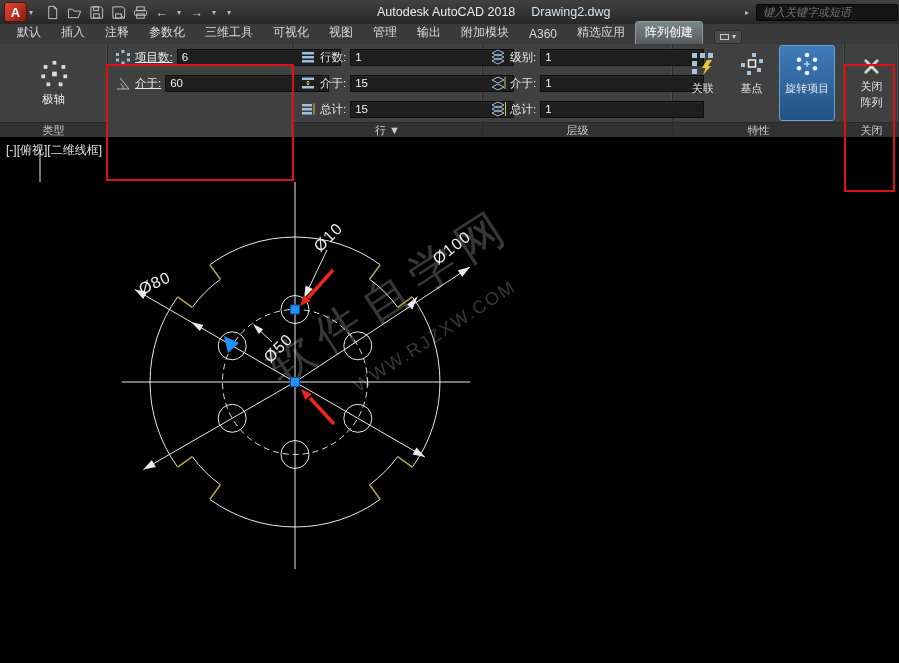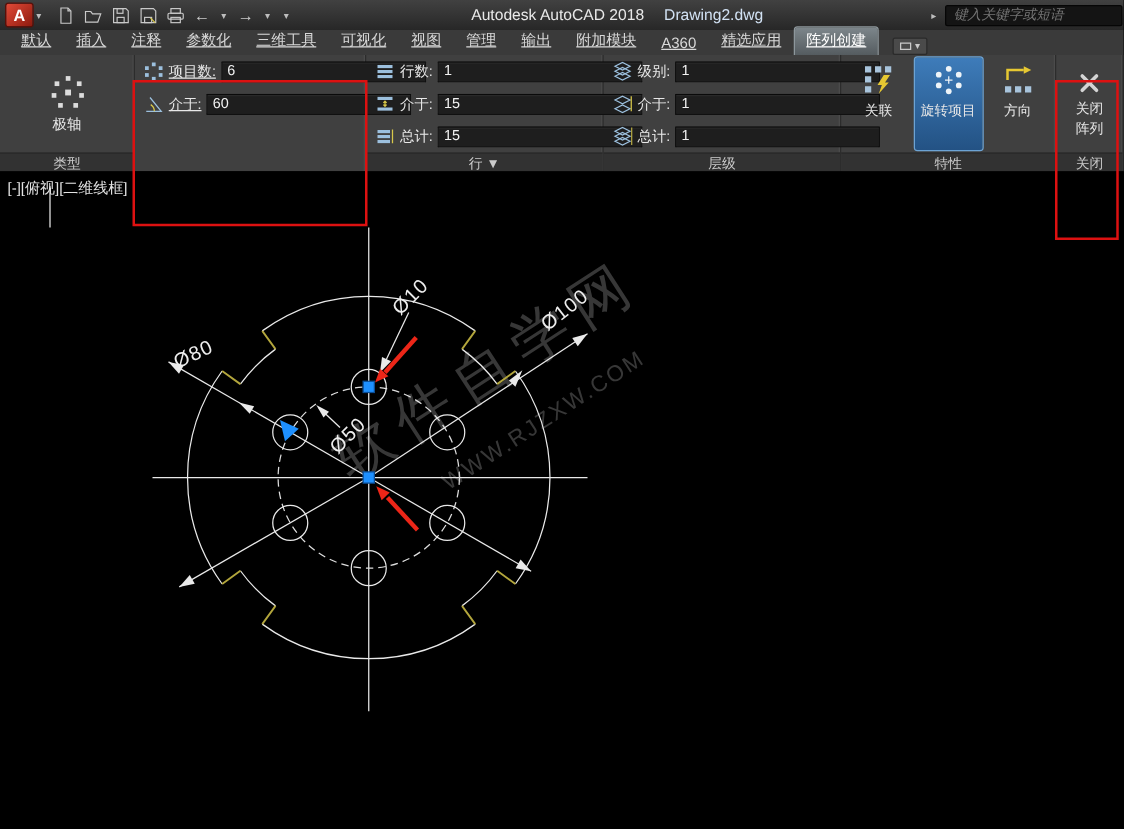--- a/index.html
+++ b/index.html
@@ -28,21 +28,21 @@
 
   
   .menubar { height:25px; background:#383838; border-top:1px solid #4c4c4c;
     display:flex; align-items:center; gap:19px; padding-left:52px;
     font-size:12.5px; color:#e6e6e6; }
   .menu-item { cursor:default; white-space:nowrap; }
 
   
   .tabs { height:20px; background:#3a3a3a; display:flex; align-items:flex-end;
     gap:2px; padding-left:8px; font-size:12px; color:#d8d8d8; position:relative; }
-  .tab { padding:2px 9px 3px; white-space:nowrap;text-decoration:underline; }
+  .tab { padding:2px 9px 3px; white-space:nowrap; }
   .tab.active { background:linear-gradient(#7d868b,#555c60); color:#fff;
     border-radius:2px 2px 0 0; outline:1px solid #8d979c; }
   .ribbon-min { margin-left:10px; display:flex; align-items:center; gap:3px;
     background:#4a4a4a; border:1px solid #2a2a2a; border-radius:2px; padding:1px 5px 2px; }
   .minirect { width:9px; height:6px; border:1px solid #c9c9c9; display:inline-block; }
   .mini-caret { font-size:8px; color:#c9c9c9; }
 
   
   .ribbon { height:93px; background:#404040; display:flex; position:relative; color:#e6e6e6; }
   .panel { display:flex; flex-direction:column; border-right:1px solid #2c2c2c;
@@ -320,45 +320,46 @@
                 <rect x="2" y="2" width="5" height="5"></rect>
                 <rect x="10" y="2" width="5" height="5"></rect>
                 <rect x="18" y="2" width="5" height="5"></rect>
                 <rect x="2" y="10" width="5" height="5"></rect>
                 <rect x="2" y="18" width="5" height="5"></rect>
               </g>
               <polygon points="17,9 22,9 18,15 21,15 13,24 15.5,17 12,17" fill="#e6c832"></polygon>
             </svg>
           <span>关联</span>
         </div>
+        <div class="prop-btn">
+          <svg viewBox="0 0 26 26">
+              <g fill="#a8c4dc">
+                <rect x="13" y="2" width="4" height="4"></rect>
+                <rect x="20" y="8" width="4" height="4"></rect>
+                <rect x="18" y="17" width="4" height="4"></rect>
+                <rect x="8" y="20" width="4" height="4"></rect>
+                <rect x="2" y="12" width="4" height="4"></rect>
+              </g>
+              <rect x="9.5" y="9" width="7" height="7" fill="none" stroke="#efefef" stroke-width="1.5"></rect>
+            </svg>
+          <span>基点</span>
+        </div>
         <div class="prop-btn wide active">
           <svg viewBox="0 0 26 26">
               <g fill="#eef4f8">
                 <circle cx="13" cy="4" r="2.3"></circle>
                 <circle cx="21" cy="8.7" r="2.3"></circle>
                 <circle cx="21" cy="17.3" r="2.3"></circle>
                 <circle cx="13" cy="22" r="2.3"></circle>
                 <circle cx="5" cy="17.3" r="2.3"></circle>
                 <circle cx="5" cy="8.7" r="2.3"></circle>
               </g>
               <path d="M10 13h6M13 10v6" stroke="#eef4f8" fill="none"></path>
             </svg>
           <span>旋转项目</span>
-        </div>
-        <div class="prop-btn">
-          <svg viewBox="0 0 26 26">
-              <g fill="#a8c4dc">
-                <rect x="3" y="18" width="5" height="5"></rect>
-                <rect x="11" y="18" width="5" height="5"></rect>
-                <rect x="19" y="18" width="5" height="5"></rect>
-              </g>
-              <path d="M5 13V5h13" fill="none" stroke="#e6c832" stroke-width="2"></path>
-              <polygon points="18,2 24,5 18,8" fill="#e6c832"></polygon>
-            </svg>
-          <span>方向</span>
         </div>
       </div>
       <div class="panel-footer">特性</div>
     </div>
 
     <div class="panel panel-close">
       <div class="panel-body close-body">
         <svg viewBox="0 0 20 20">
             <path d="M4 4L16 16M16 4L4 16" stroke="#d4d4d4" stroke-width="3" stroke-linecap="round" fill="none"></path>
           </svg>

